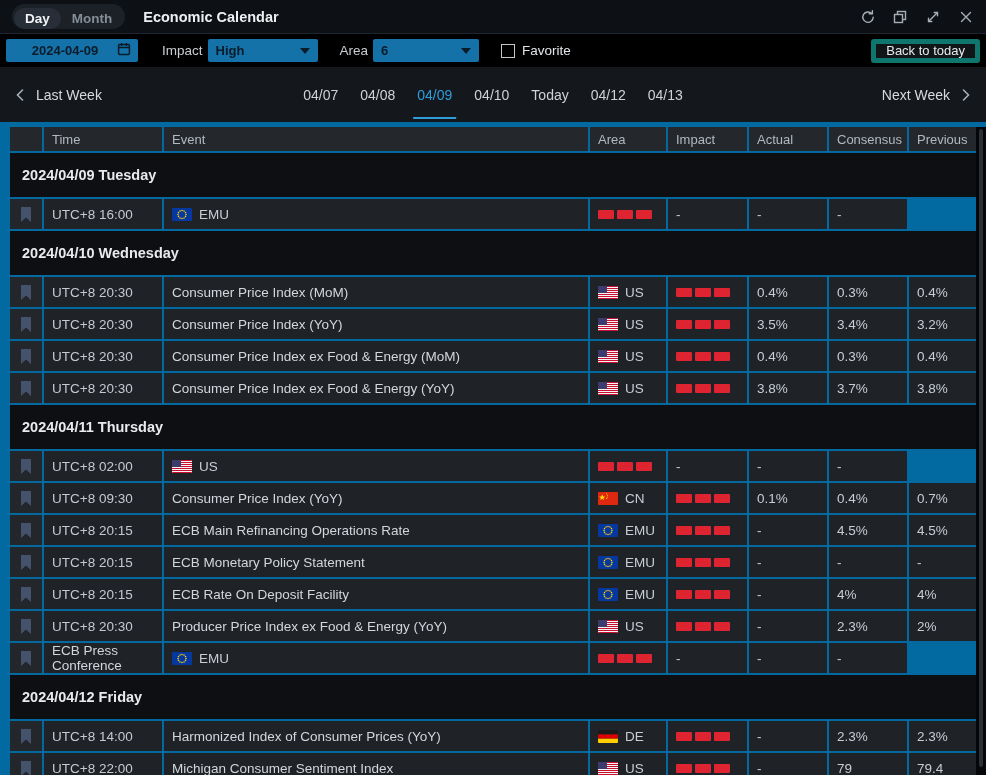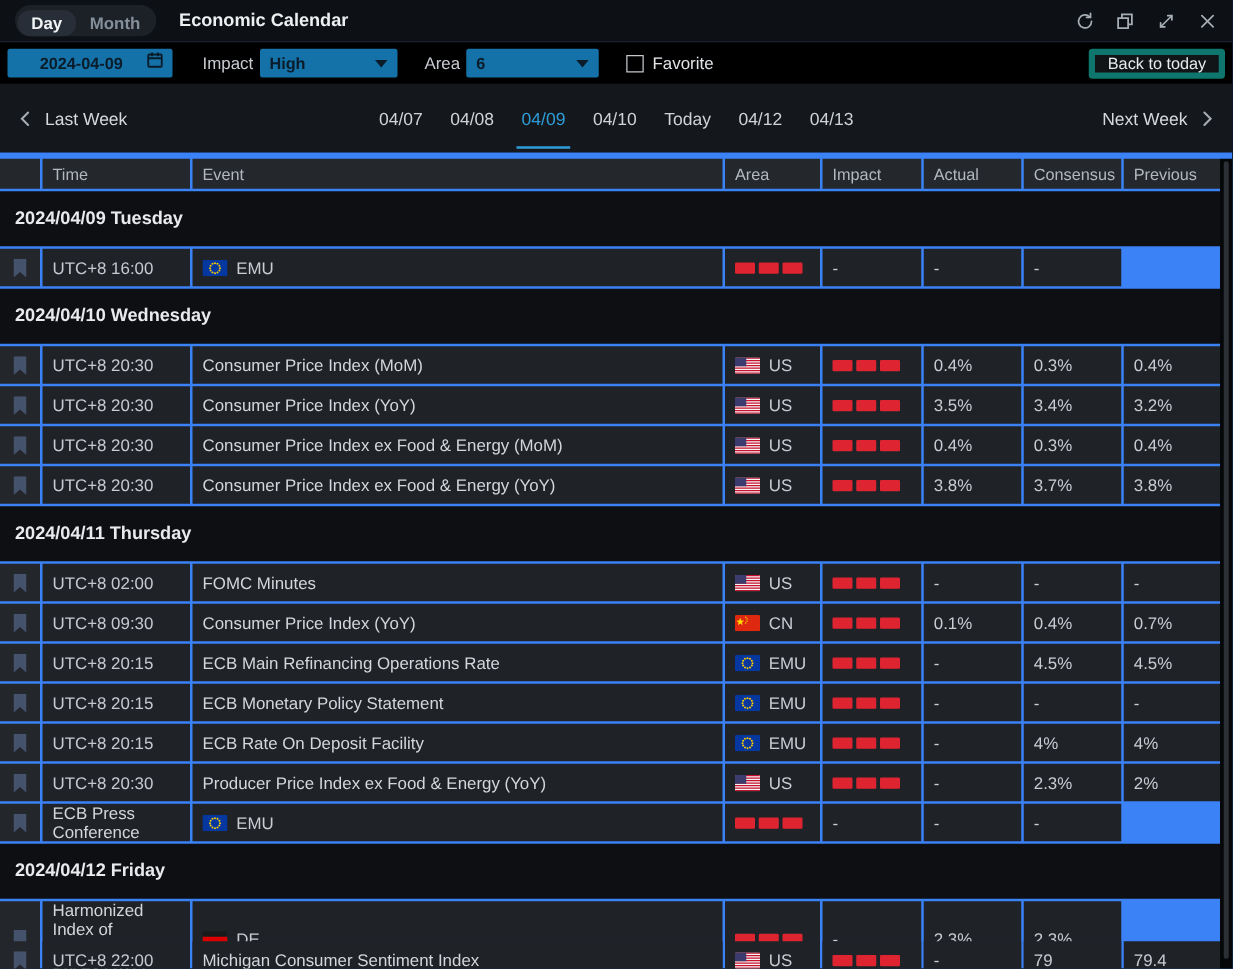--- a/index.html
+++ b/index.html
@@ -43,21 +43,21 @@
   .weeknav{height:55px;background:#14181c;display:flex;align-items:center;padding:0 14px;position:relative}
   .nav-side{display:flex;align-items:center;gap:10px;color:#d6d9dd;font-size:14px;cursor:pointer}
   .nav-next{margin-left:auto}
   .day-list{position:absolute;left:50%;transform:translateX(-50%);display:flex;gap:22px;height:100%;align-items:flex-end}
   .day{color:#cfd3d8;font-size:14px;height:100%;display:flex;align-items:center;position:relative;cursor:pointer}
   .day.active{color:var(--selected-day-blue,#2f9dd8)}
   .day.active::after{content:"";position:absolute;left:-4px;right:-4px;bottom:3px;height:2px;
     background:var(--selected-day-blue,#2f9dd8)}
 
   
-  .table{position:absolute;top:122px;left:0;right:0;bottom:0;background:#3b82f6;padding:5px 10px 0 0}
+  .table{position:absolute;top:122px;left:0;right:0;bottom:0;background:#0369a1;padding:5px 10px 0 10px}
   .grid-row{display:grid;grid-template-columns:32px 118px 424px 76px 79px 78px 78px 1fr;column-gap:2px}
   .thead{height:24px}
   .th{background:#24282d;color:#b3b8be;font-size:13px;display:flex;align-items:center;padding:0 8px}
   .section-header{height:44px;margin-top:2px;background:#0d0f12;display:flex;align-items:center;
     padding:0 12px;color:#e8eaec;font-weight:700;font-size:14.5px}
   .row{height:30px;margin-top:2px;cursor:pointer}
   .cell{background:#1f2328;display:flex;align-items:center;padding:0 8px;font-size:13.5px;color:#c9cdd2}
   .cell.bookmark{background:#23262b;justify-content:center;padding:0}
   .c-time{color:#c6cad0}
   .c-event{color:#d3d6da}
@@ -387,21 +387,20 @@
         <div class="section-header">
     <span class="sec-title">2024/04/11 Thursday</span>
   </div>
         <div class="grid-row row">
     <div class="cell bookmark">
       <svg width="12" height="15" viewBox="0 0 12 15">
               <path d="M1 0h10v15L6 10.6 1 15z" fill="#45526c"></path>
             </svg>
     </div>
     <div class="cell c-time">UTC+8 02:00</div>
-    <div class="cell c-event">FOMC Minutes</div>
     <div class="cell c-area">
       <span class="flag">
               <svg width="20" height="13" viewBox="0 0 20 13">
                 <rect width="20" height="13" fill="#f5f5f5"></rect>
                 <g fill="#c8102e">
                   <rect width="20" height="1"></rect>
                   <rect y="2" width="20" height="1"></rect>
                   <rect y="4" width="20" height="1"></rect>
                   <rect y="6" width="20" height="1"></rect>
                   <rect y="8" width="20" height="1"></rect>
@@ -660,20 +659,21 @@
   </div>
         <div class="section-header">
     <span class="sec-title">2024/04/12 Friday</span>
   </div>
         <div class="grid-row row">
     <div class="cell bookmark">
       <svg width="12" height="15" viewBox="0 0 12 15">
               <path d="M1 0h10v15L6 10.6 1 15z" fill="#45526c"></path>
             </svg>
     </div>
+    <div class="cell c-time">UTC+8 14:00</div>
     <div class="cell c-event">Harmonized Index of Consumer Prices (YoY)</div>
     <div class="cell c-area">
       <span class="flag">
               <svg width="20" height="13" viewBox="0 0 20 13">
                 <rect width="20" height="4.4" fill="#1a1a1a"></rect>
                 <rect y="4.4" width="20" height="4.3" fill="#dd0000"></rect>
                 <rect y="8.7" width="20" height="4.3" fill="#ffce00"></rect>
               </svg>
             </span>
       <span class="area-label">DE</span>

